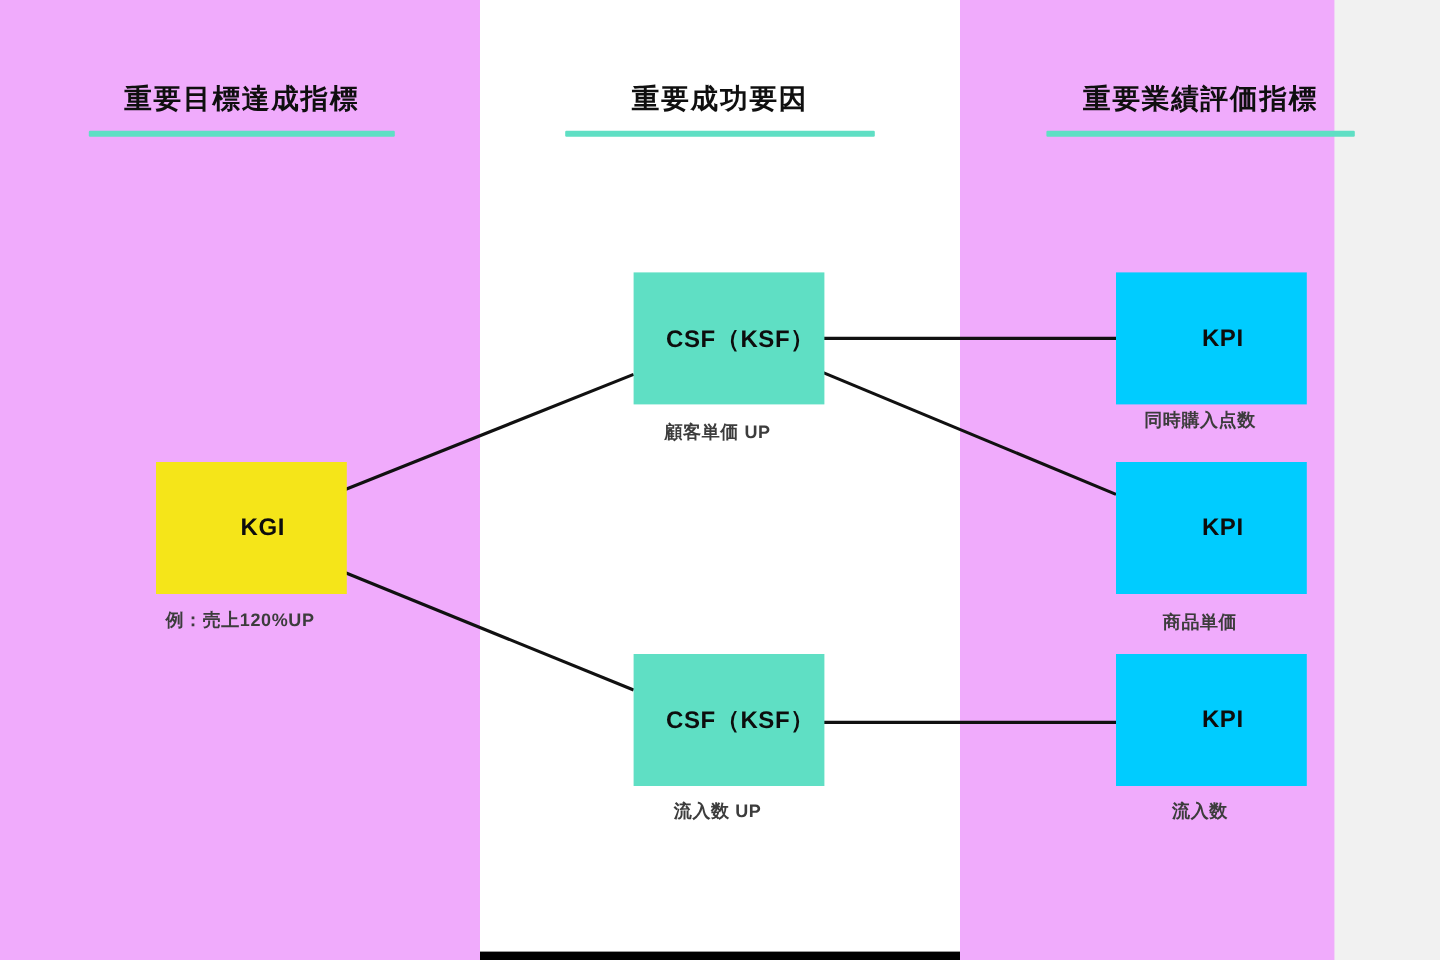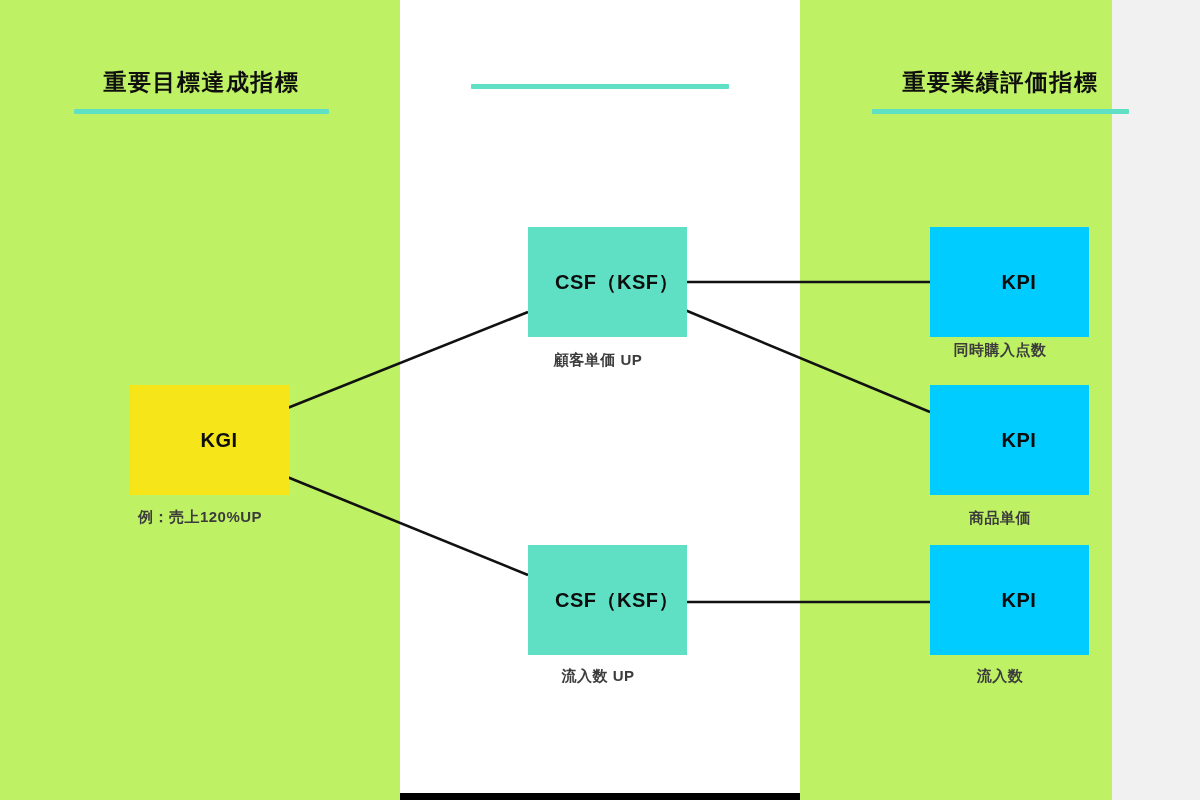--- a/index.html
+++ b/index.html
@@ -10,21 +10,21 @@
     width: 1200px;
     height: 800px;
     background: #f1f1f1;
     font-family: "Liberation Sans", "DejaVu Sans", sans-serif;
     overflow: hidden;
   }
   #stage {
     position: relative;
     width: 1112px;
     height: 800px;
-    background: #bef264;
+    background: #f0abfc;
   }
   .panel-white {
     position: absolute;
     left: 400px;
     top: 0;
     width: 400px;
     height: 800px;
     background: #ffffff;
   }
   .panel-bottom-rule {
@@ -126,20 +126,21 @@
     <line x1="668" y1="303" x2="930" y2="412" stroke="#111111" stroke-width="2.6"></line>
     <line x1="668" y1="602" x2="930" y2="602" stroke="#111111" stroke-width="2.6"></line>
   </svg>
 
   <div class="col-header" id="header-kgi">
     <span class="ch-title">重要目標達成指標</span>
     <span class="ch-rule"></span>
   </div>
 
   <div class="col-header" id="header-csf">
+    <span class="ch-title">重要成功要因</span>
     <span class="ch-rule"></span>
   </div>
 
   <div class="col-header" id="header-kpi">
     <span class="ch-title">重要業績評価指標</span>
     <span class="ch-rule"></span>
   </div>
 
   <div class="node kgi" id="node-kgi">
     <span class="node-label">KGI</span>

